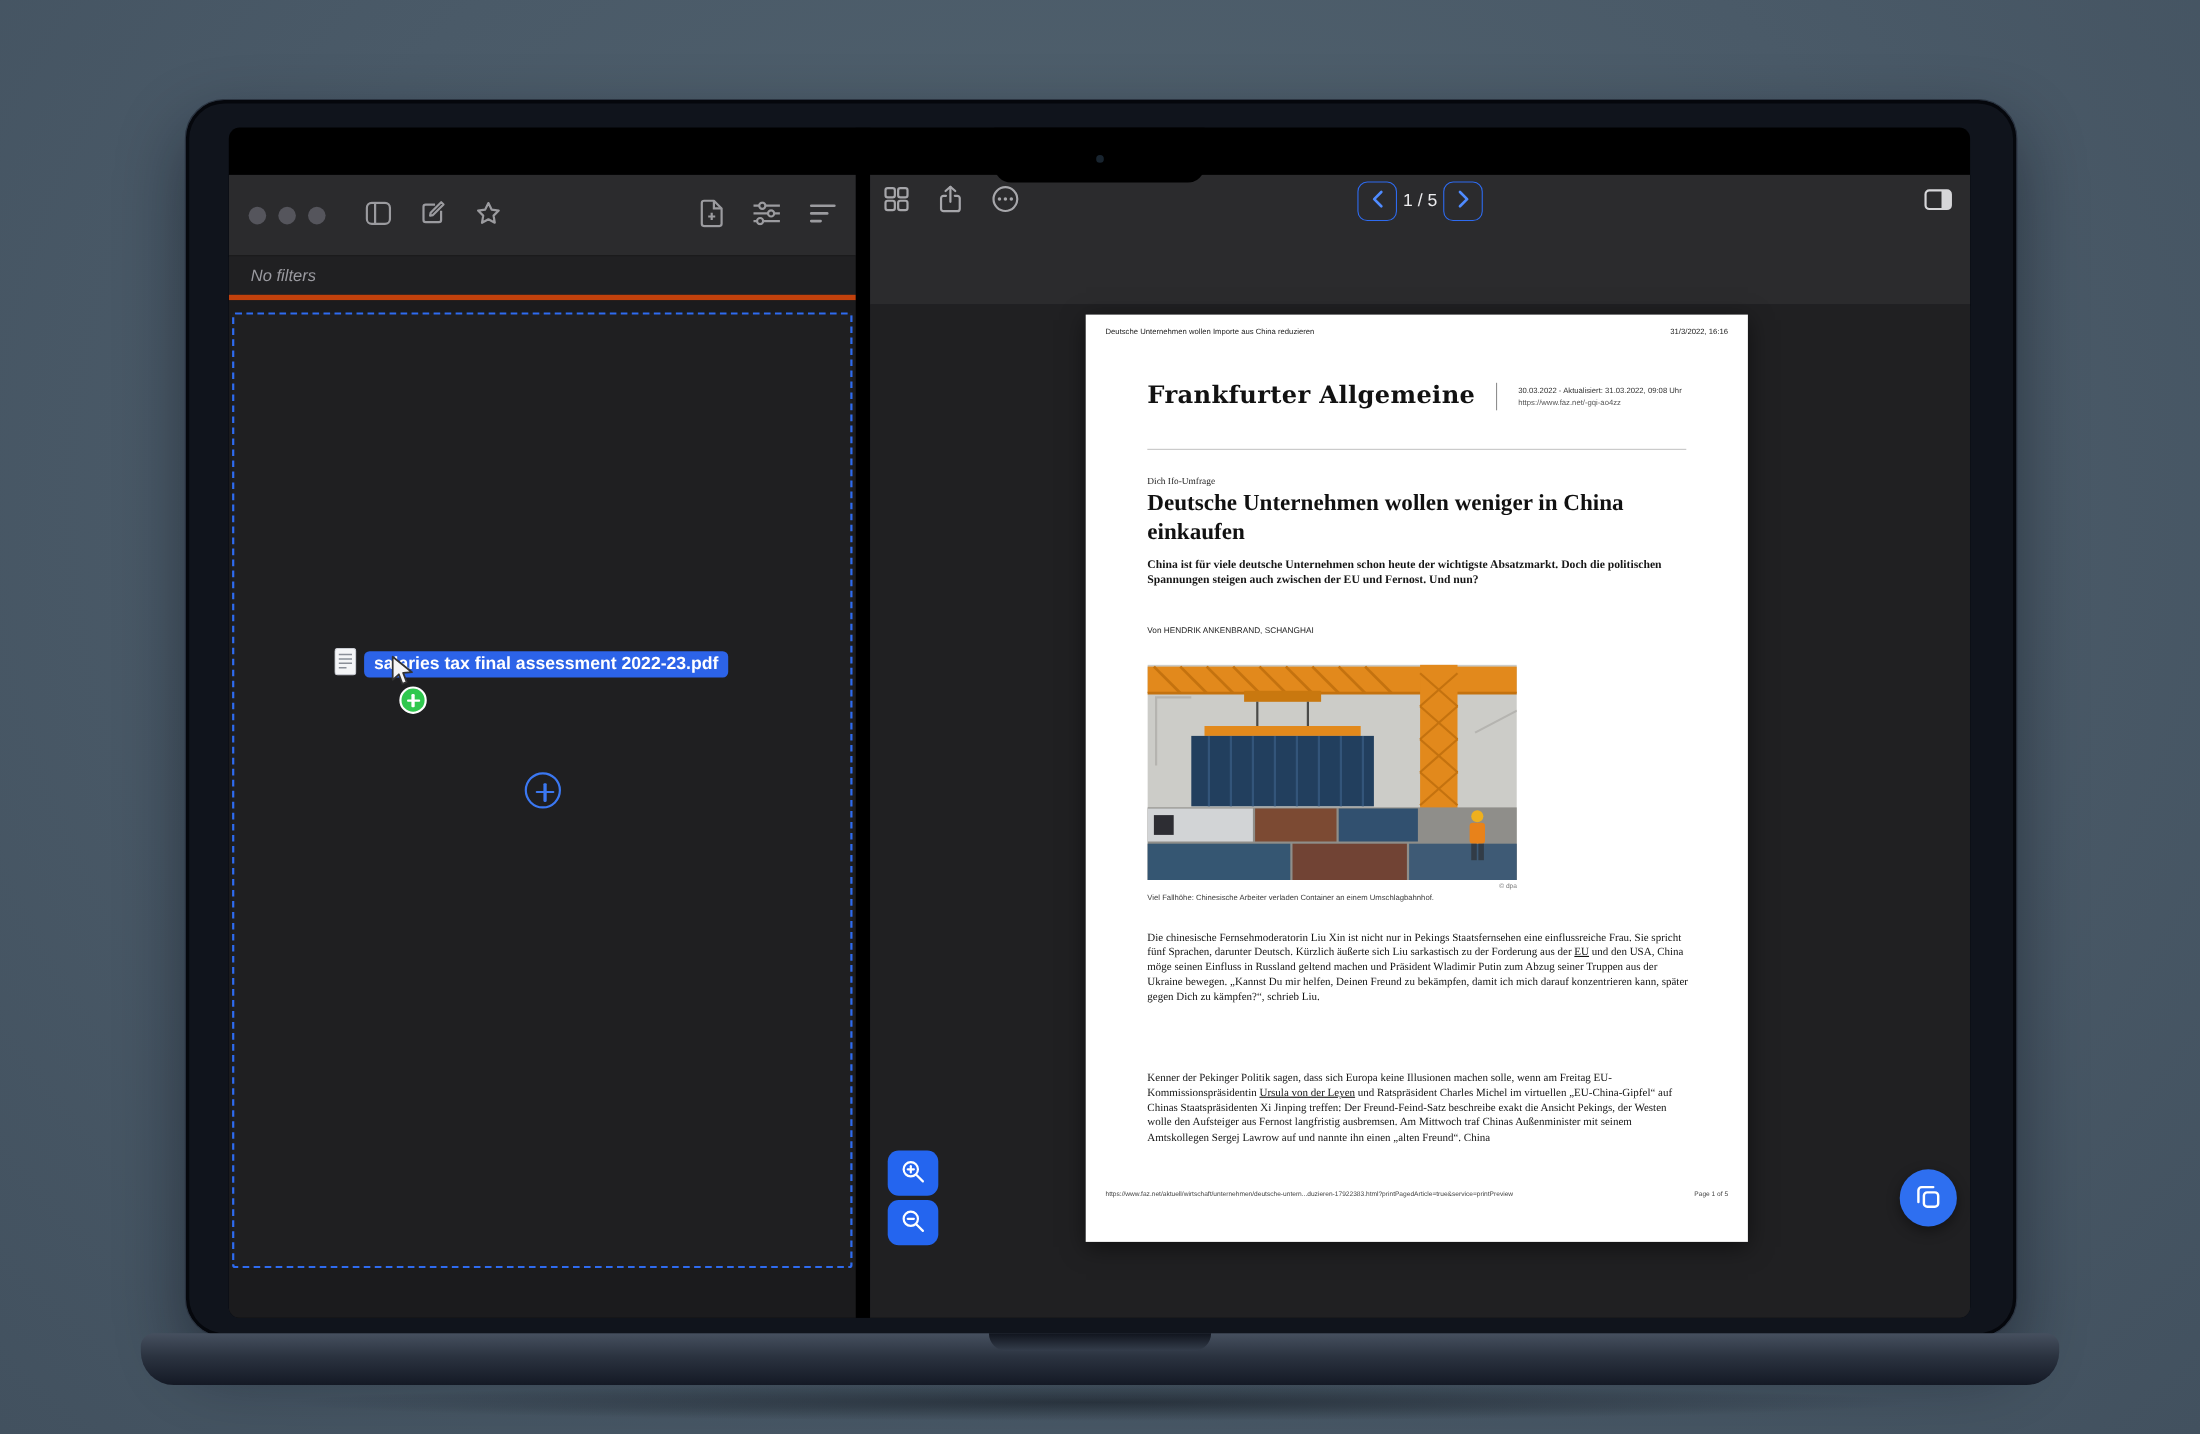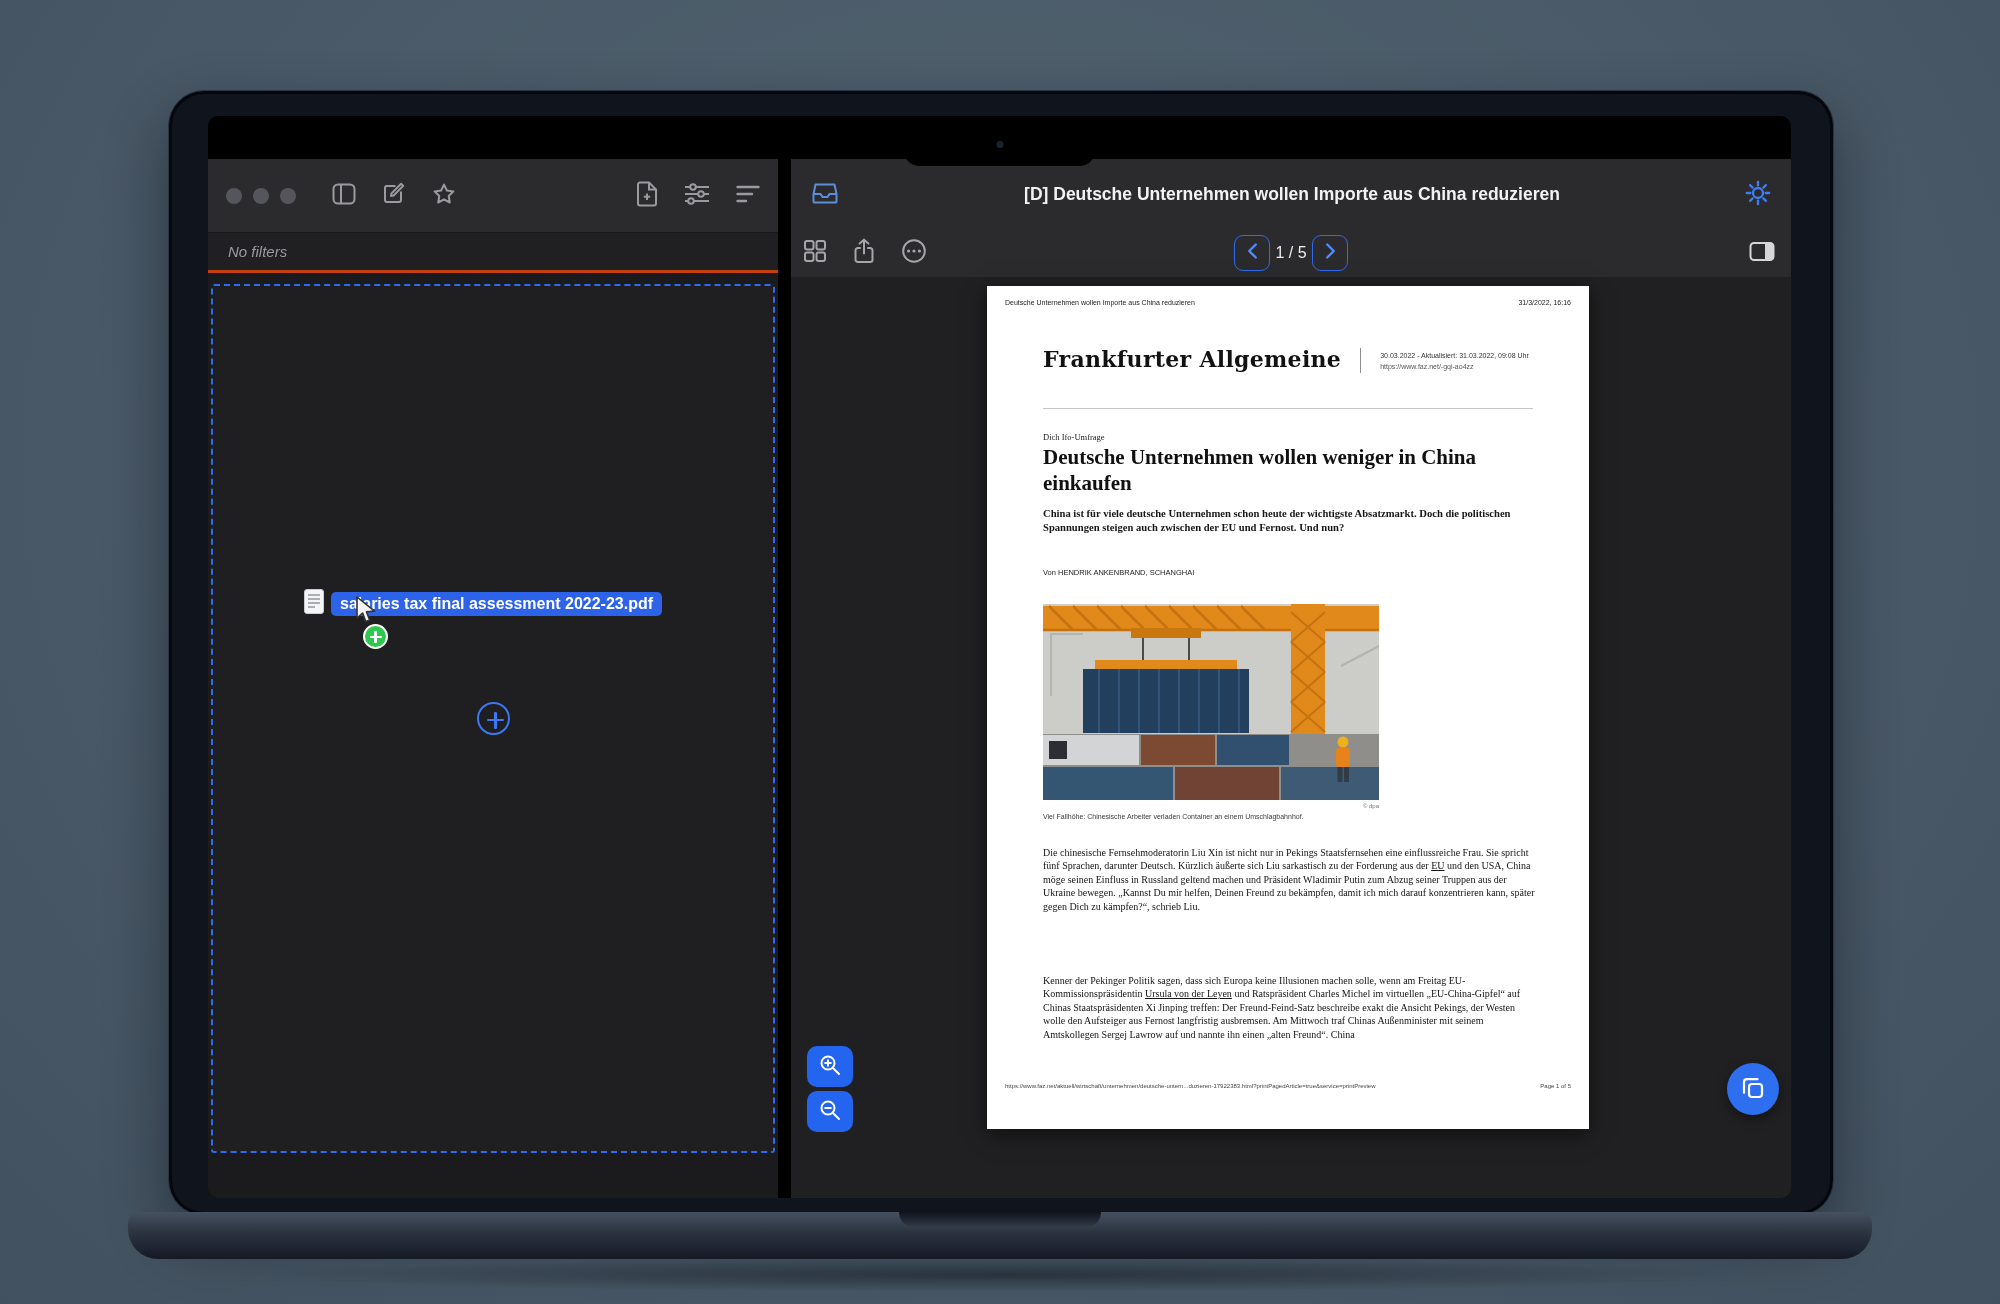--- a/index.html
+++ b/index.html
@@ -26,21 +26,21 @@
   .right-panel{position:absolute;left:583px;top:43px;width:1000px;height:1039px;background:#202022;}
 
   .left-toolbar{position:absolute;top:0;left:0;right:0;height:74px;background:#2b2b2d;border-bottom:1px solid #18181a;
                 display:flex;align-items:center;padding:0 18px;box-sizing:border-box;}
   .traffic-lights{display:flex;gap:11px;margin-right:36px;}
   .light{width:16px;height:16px;border-radius:50%;background:#55555c;display:inline-block;}
   .tb-group{display:flex;gap:26px;align-items:center;}
   .tb-spacer{flex:1;}
   .tb-btn{background:none;border:none;padding:0;margin:0;display:flex;align-items:center;cursor:pointer;}
 
-  .filters-row{position:absolute;top:74px;left:0;right:0;height:40px;background:#202022;border-bottom:3px solid #c2410c;
+  .filters-row{position:absolute;top:74px;left:0;right:0;height:40px;background:#202022;border-bottom:5px solid #c2410c;
                display:flex;align-items:center;padding-left:20px;box-sizing:border-box;}
   .filters-label{font-style:italic;color:#9a9aa0;font-size:15px;}
 
   .left-content{position:absolute;top:114px;left:0;right:0;bottom:0;background:#1b1b1d;}
   .dropzone{position:absolute;left:3px;top:11px;width:560px;height:865px;border:2px dashed #2e6bf0;border-radius:3px;background:#1f1f21;}
 
   .drag-row{position:absolute;left:96px;top:316px;display:flex;align-items:center;gap:7px;z-index:2;}
   .file-chip{background:#2c63e8;color:#fff;font-weight:700;font-size:16px;padding:3px 9px;border-radius:5px;white-space:nowrap;}
   .cursor{position:absolute;left:146px;top:322px;z-index:4;}
   .copy-badge{position:absolute;left:155px;top:351px;width:21px;height:21px;border-radius:50%;background:#2fc84e;
@@ -186,35 +186,20 @@
           <span class="copy-badge"></span>
 
           <button class="add-circle"></button>
         </div>
       </section>
 
       <div class="panel-gap"></div>
 
       <section class="right-panel">
         <div class="right-toolbar">
-          <div class="rt-row1">
-            <button class="tb-btn">
-              <span><svg width="28" height="24" viewBox="0 0 28 24" fill="none" stroke="#5d8fd9" stroke-width="2">
-                    <path d="M4.5 3.5h19l2 9.5v7a1.6 1.6 0 0 1-1.6 1.6H4.1a1.6 1.6 0 0 1-1.6-1.6v-7z" stroke-linejoin="round"></path>
-                    <path d="M2.5 13h7l2 3h5l2-3h7"></path>
-                  </svg></span>
-            </button>
-            <div class="rt-title">[D] Deutsche Unternehmen wollen Importe aus China reduzieren</div>
-            <button class="tb-btn">
-              <span><svg width="26" height="26" viewBox="0 0 26 26" fill="none" stroke="#3d7ef5" stroke-width="2.3" stroke-linecap="round">
-                    <circle cx="13" cy="13" r="5"></circle>
-                    <path d="M13 1.8v3.6M13 20.6v3.6M1.8 13h3.6M20.6 13h3.6M5.1 5.1l2.5 2.5M18.4 18.4l2.5 2.5M20.9 5.1l-2.5 2.5M7.6 18.4l-2.5 2.5"></path>
-                  </svg></span>
-            </button>
-          </div>
           <div class="rt-row2">
             <div class="row2-left">
               <button class="tb-btn">
                 <span><svg width="24" height="24" viewBox="0 0 24 24" fill="none" stroke="#a6a6aa" stroke-width="2">
                       <rect x="2" y="2" width="8.5" height="8.5" rx="2"></rect>
                       <rect x="13.5" y="2" width="8.5" height="8.5" rx="2"></rect>
                       <rect x="2" y="13.5" width="8.5" height="8.5" rx="2"></rect>
                       <rect x="13.5" y="13.5" width="8.5" height="8.5" rx="2"></rect>
                     </svg></span>
               </button>

